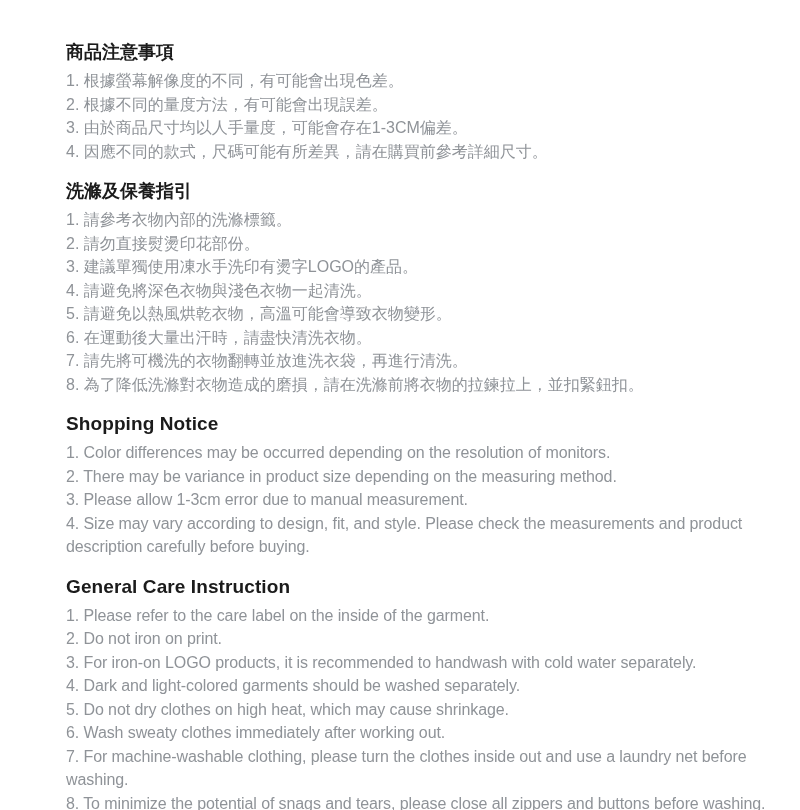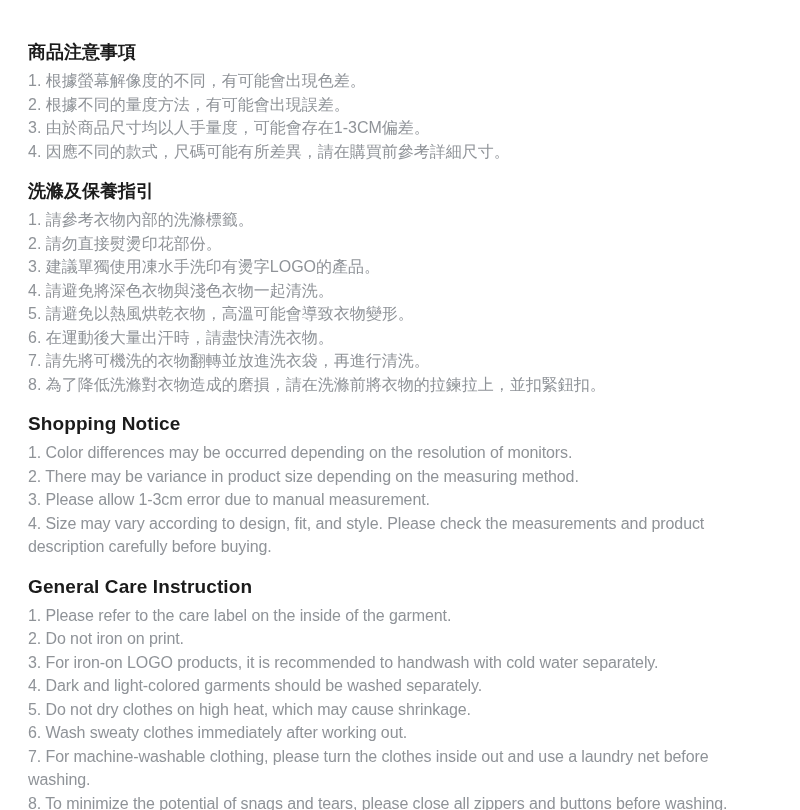--- a/index.html
+++ b/index.html
@@ -10,21 +10,21 @@
   body {
     width: 800px;
     height: 810px;
     overflow: hidden;
     font-family: "Liberation Sans", "DejaVu Sans", sans-serif;
   }
   .page {
     box-sizing: border-box;
     width: 800px;
     height: 810px;
-    padding: 41px 0 0 28px;
+    padding: 41px 0 0 66px;
   }
   .sec {
     width: 736px;
     margin: 0 0 17px 0;
   }
   .sec:last-child { margin-bottom: 0; }
   .sec-heading {
     margin: 0 0 6px 0;
     font-size: 18px;
     line-height: 22px;

